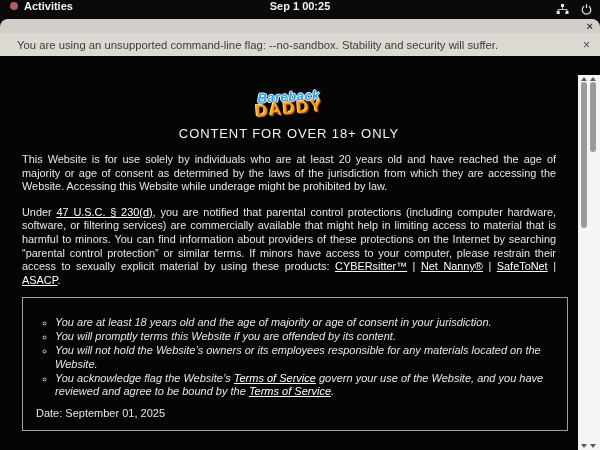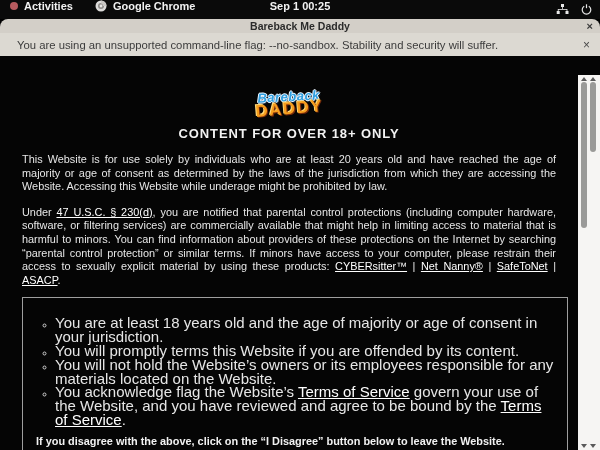--- a/index.html
+++ b/index.html
@@ -21,28 +21,28 @@
   .infobar{height:23px;background:#dcd9d2;display:flex;align-items:center;position:relative;font-size:11.3px;color:#3c3c3c;padding-left:17px;}
   .infobar-close{position:absolute;right:10px;color:#4a4a4a;font-size:12px;}
 
   
   .page{position:absolute;top:56px;left:0;right:22px;bottom:0;background:#050505;color:#e8e8e8;overflow:hidden;}
   .logo{text-align:center;margin-top:15px;transform:rotate(-3deg);line-height:1;}
   .logo-top{display:block;font-size:13px;font-weight:bold;font-style:italic;letter-spacing:.5px;color:#2f9fe0;
     text-shadow:-1px 0 0 #e9f4ff,1px 0 0 #e9f4ff,0 -1px 0 #e9f4ff,0 1px 0 #e9f4ff,1px 2px 1px #10263a;}
   .logo-bottom{display:block;font-size:17px;font-weight:bold;letter-spacing:1.5px;color:#f69d1d;margin-top:-3px;transform:rotate(-2deg);
     text-shadow:1px 1px 0 #7a2c0c,-1px -1px 0 #ffd97a;}
-  .heading{margin-top:9px;text-align:center;color:#f2f2f2;font-size:13px;letter-spacing:.9px;font-weight:700;}
+  .heading{margin-top:9px;text-align:center;color:#f2f2f2;font-size:13px;letter-spacing:.9px;font-weight:400;}
   .para{margin:12px 22px 0;font-size:10.9px;line-height:13.6px;text-align:justify;color:#e6e6e6;}
   .link{text-decoration:underline;color:#fff;cursor:pointer;}
 
   .agreement-box{margin:10px 10px 0 22px;border:1px solid #9f9f9f;padding:10px 13px 11px;}
   .box-intro,.box-note{font-weight:bold;font-size:10.9px;line-height:13.6px;color:#f2f2f2;}
   .agreement-box ul{margin:8px 0 0;padding-left:19px;list-style-type:circle;}
-  .agreement-box li{font-size:15px;line-height:13.8px;color:#e6e6e6;}
+  .agreement-box li{font-size:11px;line-height:13.8px;color:#e6e6e6;font-style:italic;}
   .agreement-box li::marker{color:#cfcfcf;font-size:9px;}
   .box-note{margin-top:8px;}
   .box-date{margin-top:8px;font-size:11px;color:#e6e6e6;}
 
   
   .scrollstrip{position:absolute;top:56px;right:0;width:22px;bottom:0;background:#f6f5f3;}
   .sb-track{position:absolute;top:0;bottom:0;width:6px;}
   .sb-track.inner{left:3px;}
   .sb-track.outer{left:12px;}
   .sb-thumb{position:absolute;left:0;width:6px;border-radius:3px;background:#9a9a98;}
@@ -56,50 +56,40 @@
 </head>
 <body>
 
 <div class="screen">
 
   <div class="topbar">
     <div class="topbar-left">
       <span class="activities-dot"></span>
       <span>Activities</span>
     </div>
-    <div class="chrome-item">
-      <svg class="icon-svg" width="12" height="12" viewBox="0 0 12 12">
-        <circle cx="6" cy="6" r="5.5" fill="#dddcda"></circle>
-        <circle cx="6" cy="6" r="3" fill="#8f8d8a"></circle>
-        <circle cx="6" cy="6" r="1.4" fill="#e8e7e5"></circle>
-        <path d="M6 0.5 A5.5 5.5 0 0 1 11.5 6 L8 6 A3 3 0 0 0 6 3.2 Z" fill="#c9c7c4"></path>
-      </svg>
-      <span>Google Chrome</span>
-    </div>
     <div class="topbar-clock">Sep 1  00:25</div>
     <div class="topbar-right">
       <svg class="icon-svg" width="13" height="11" viewBox="0 0 13 11">
         <rect x="5" y="0" width="3" height="3" fill="#e8e8e8"></rect>
         <rect x="6.2" y="3" width="0.8" height="2" fill="#e8e8e8"></rect>
         <rect x="2" y="5" width="9" height="0.8" fill="#e8e8e8"></rect>
         <rect x="1.8" y="5" width="0.8" height="2" fill="#e8e8e8"></rect>
         <rect x="10.6" y="5" width="0.8" height="2" fill="#e8e8e8"></rect>
         <rect x="0.7" y="7" width="3" height="3" fill="#e8e8e8"></rect>
         <rect x="9.5" y="7" width="3" height="3" fill="#e8e8e8"></rect>
       </svg>
       <svg class="icon-svg" width="11" height="11" viewBox="0 0 11 11">
         <path d="M3.2 2.2 A4.3 4.3 0 1 0 7.8 2.2" fill="none" stroke="#e8e8e8" stroke-width="1.2"></path>
         <line x1="5.5" y1="0.3" x2="5.5" y2="4.2" stroke="#e8e8e8" stroke-width="1.2"></line>
       </svg>
     </div>
   </div>
 
   <div class="window">
     <div class="titlebar">
-      <span>Bareback Me Daddy</span>
       <span class="titlebar-close">×</span>
     </div>
 
     <div class="infobar">
       <span>You are using an unsupported command-line flag: --no-sandbox. Stability and security will suffer.</span>
       <span class="infobar-close">×</span>
     </div>
 
     <div class="page">
       <div class="logo">
@@ -113,21 +103,20 @@
 
       <p class="para"><span>Under </span><span class="link">47 U.S.C. § 230(d)</span><span>, you are notified that parental control protections (including computer hardware, software, or filtering services) are commercially available that might help in limiting access to material that is harmful to minors. You can find information about providers of these protections on the Internet by searching “parental control protection” or similar terms. If minors have access to your computer, please restrain their access to sexually explicit material by using these products: </span><span class="link">CYBERsitter™</span><span> | </span><span class="link">Net Nanny®</span><span> | </span><span class="link">SafeToNet</span><span> | </span><span class="link">ASACP</span><span>.</span></p>
 
       <div class="agreement-box">
         <ul>
             <li><span>You are at least 18 years old and the age of majority or age of consent in your jurisdiction.</span></li>
             <li><span>You will promptly terms this Website if you are offended by its content.</span></li>
             <li><span>You will not hold the Website’s owners or its employees responsible for any materials located on the Website.</span></li>
             <li><span>You acknowledge flag the Website’s </span><span class="link">Terms of Service</span><span> govern your use of the Website, and you have reviewed and agree to be bound by the </span><span class="link">Terms of Service</span><span>.</span></li>
           </ul>
-        <div class="box-note">If you disagree with the above, click on the “I Disagree” button below to leave the Website.</div>
         <div class="box-date">Date: September 01, 2025</div>
       </div>
 
     </div>
 
     <div class="scrollstrip">
       <div class="sb-arrow up a1"></div>
       <div class="sb-arrow up a2"></div>
       <div class="sb-track inner">
         <div class="sb-thumb" style="top:7px;height:146px;"></div>

